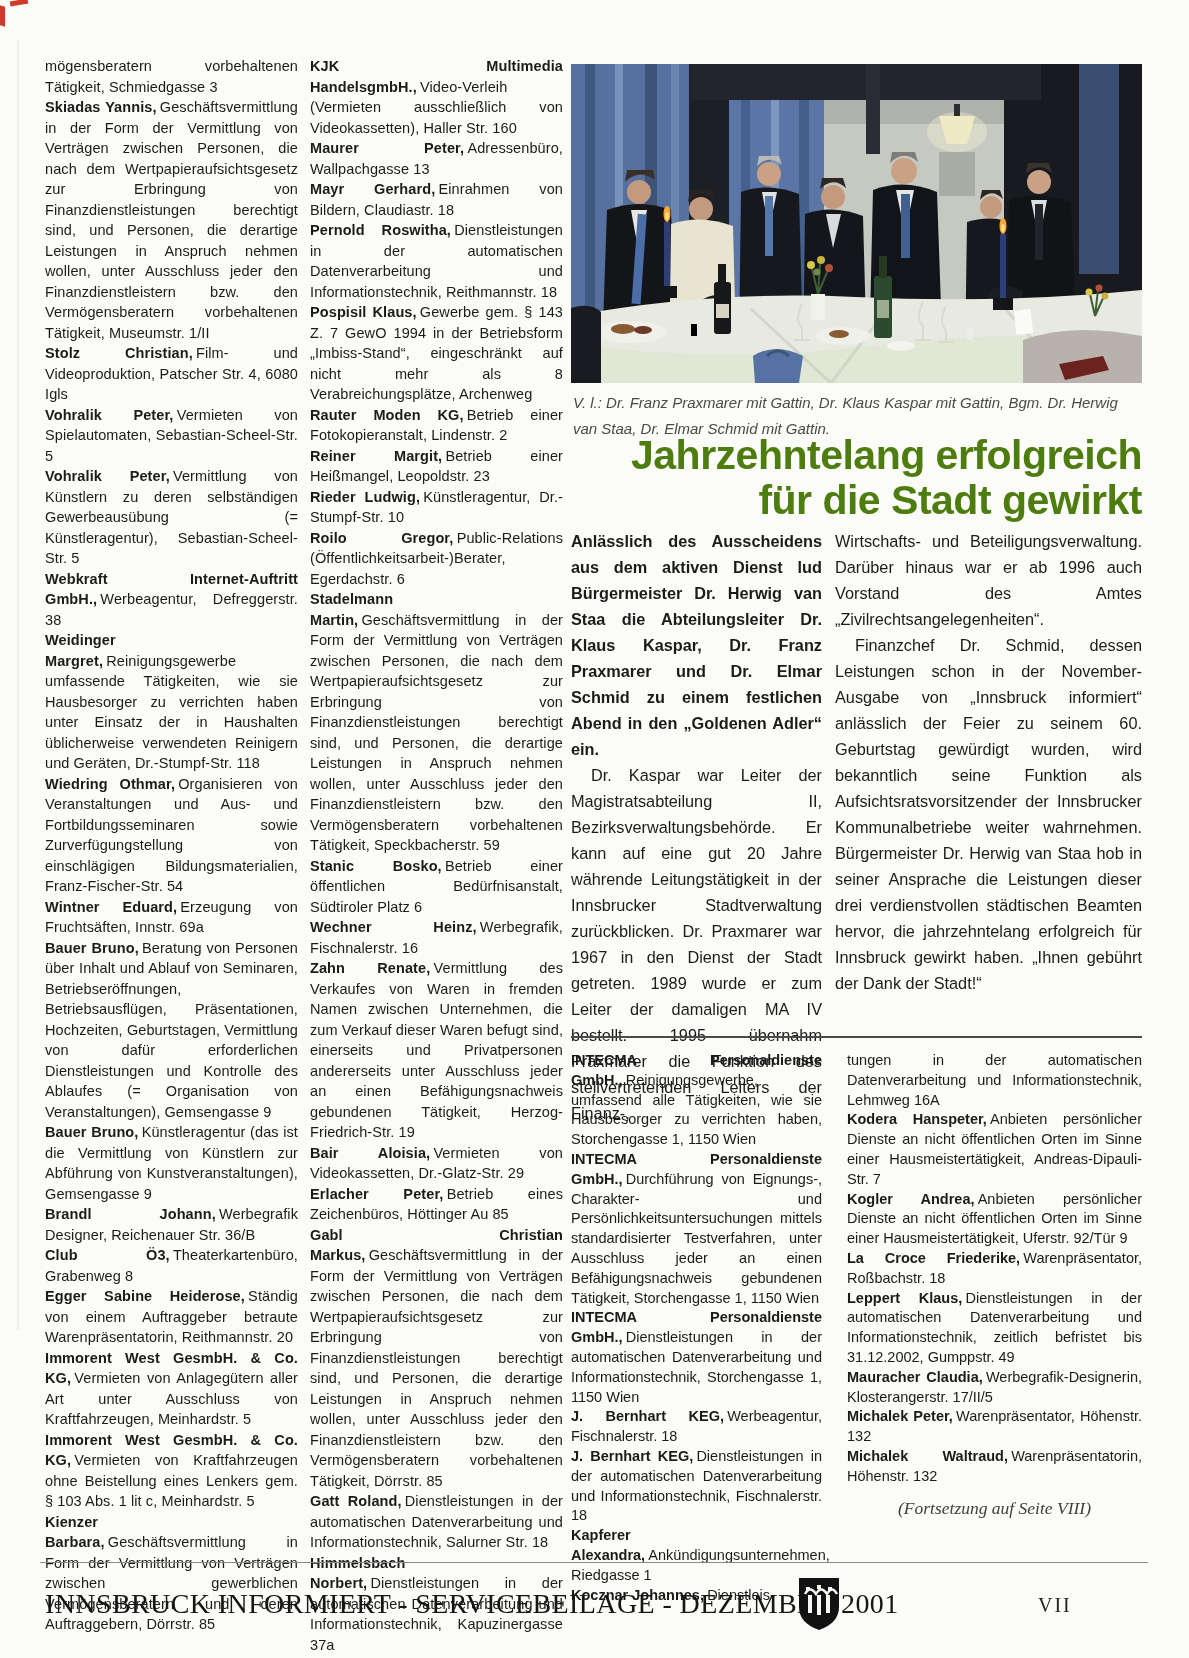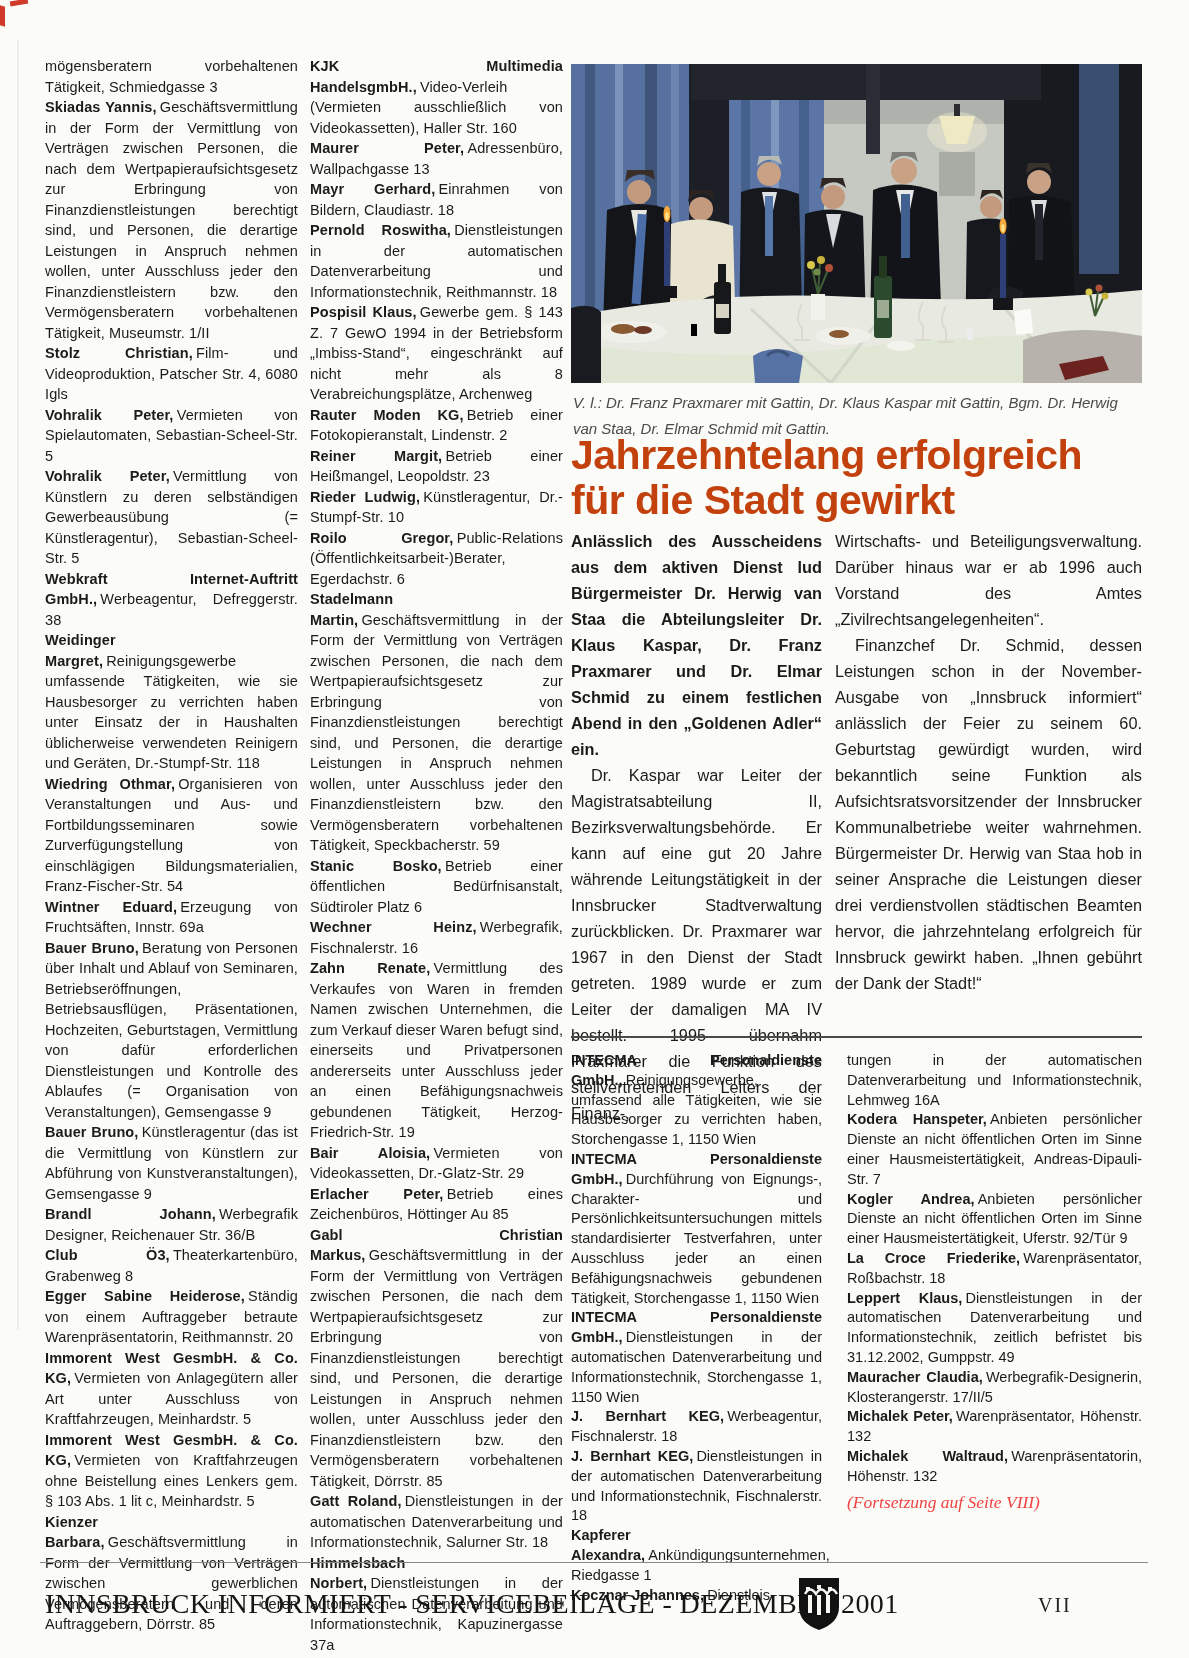--- a/index.html
+++ b/index.html
@@ -27,40 +27,40 @@
 
   
   .photo-wrap{position:absolute;left:571px;top:64px;width:571px;}
   svg.photo{display:block;width:571px;height:319px;}
   .caption{
     margin:7px 2px 0 2px;font-size:15px;line-height:25.5px;
     font-style:italic;color:#4a4a4a;text-align:left;
   }
 
   .headline{
-    position:absolute;left:571px;top:433px;width:571px;text-align:left;
+    position:absolute;left:571px;top:433px;width:571px;text-align:right;
     font-weight:bold;font-size:41px;line-height:45px;letter-spacing:-.5px;
-    color:#c2410c;
+    color:#4d7c0f;
   }
 
   .article{position:absolute;left:571px;top:528px;width:571px;display:flex;gap:13px;}
   .art-left{width:251px;} .art-right{flex:1;}
   .article p{margin:0;text-align:justify;font-size:16.3px;line-height:26px;hyphens:auto;-webkit-hyphens:auto;}
   .article .intro{font-weight:bold;}
   .article .indent{text-indent:20px;}
 
   
   .bottom{position:absolute;left:571px;top:1036px;width:571px;}
   .bottom .rule{border:0;border-top:2px solid #4a4a4a;margin:0 0 13px 0;}
   .bottom-cols{display:flex;gap:25px;}
   .bcol{font-size:14.5px;line-height:19.8px;text-align:justify;hyphens:auto;-webkit-hyphens:auto;}
   .bcol.left{width:251px;} .bcol.right{flex:1;}
   .continuation{
-    text-align:left;font-family:"Liberation Serif",serif;font-style:italic;
-    font-size:17.5px;margin-top:6px;color:#ef4444;
+    text-align:center;font-family:"Liberation Serif",serif;font-style:italic;
+    font-size:17.5px;margin-top:12px;color:#404040;
   }
 
   
   .footer-rule{position:absolute;left:40px;top:1562px;width:1108px;border-top:1.5px solid #8a8a8a;}
   .footer-title{
     position:absolute;left:45px;top:1588px;
     font-family:"Liberation Serif",serif;font-size:28px;color:#161616;letter-spacing:.4px;
   }
   .crest{position:absolute;left:798px;top:1576px;width:42px;height:56px;}
   .page-number{

